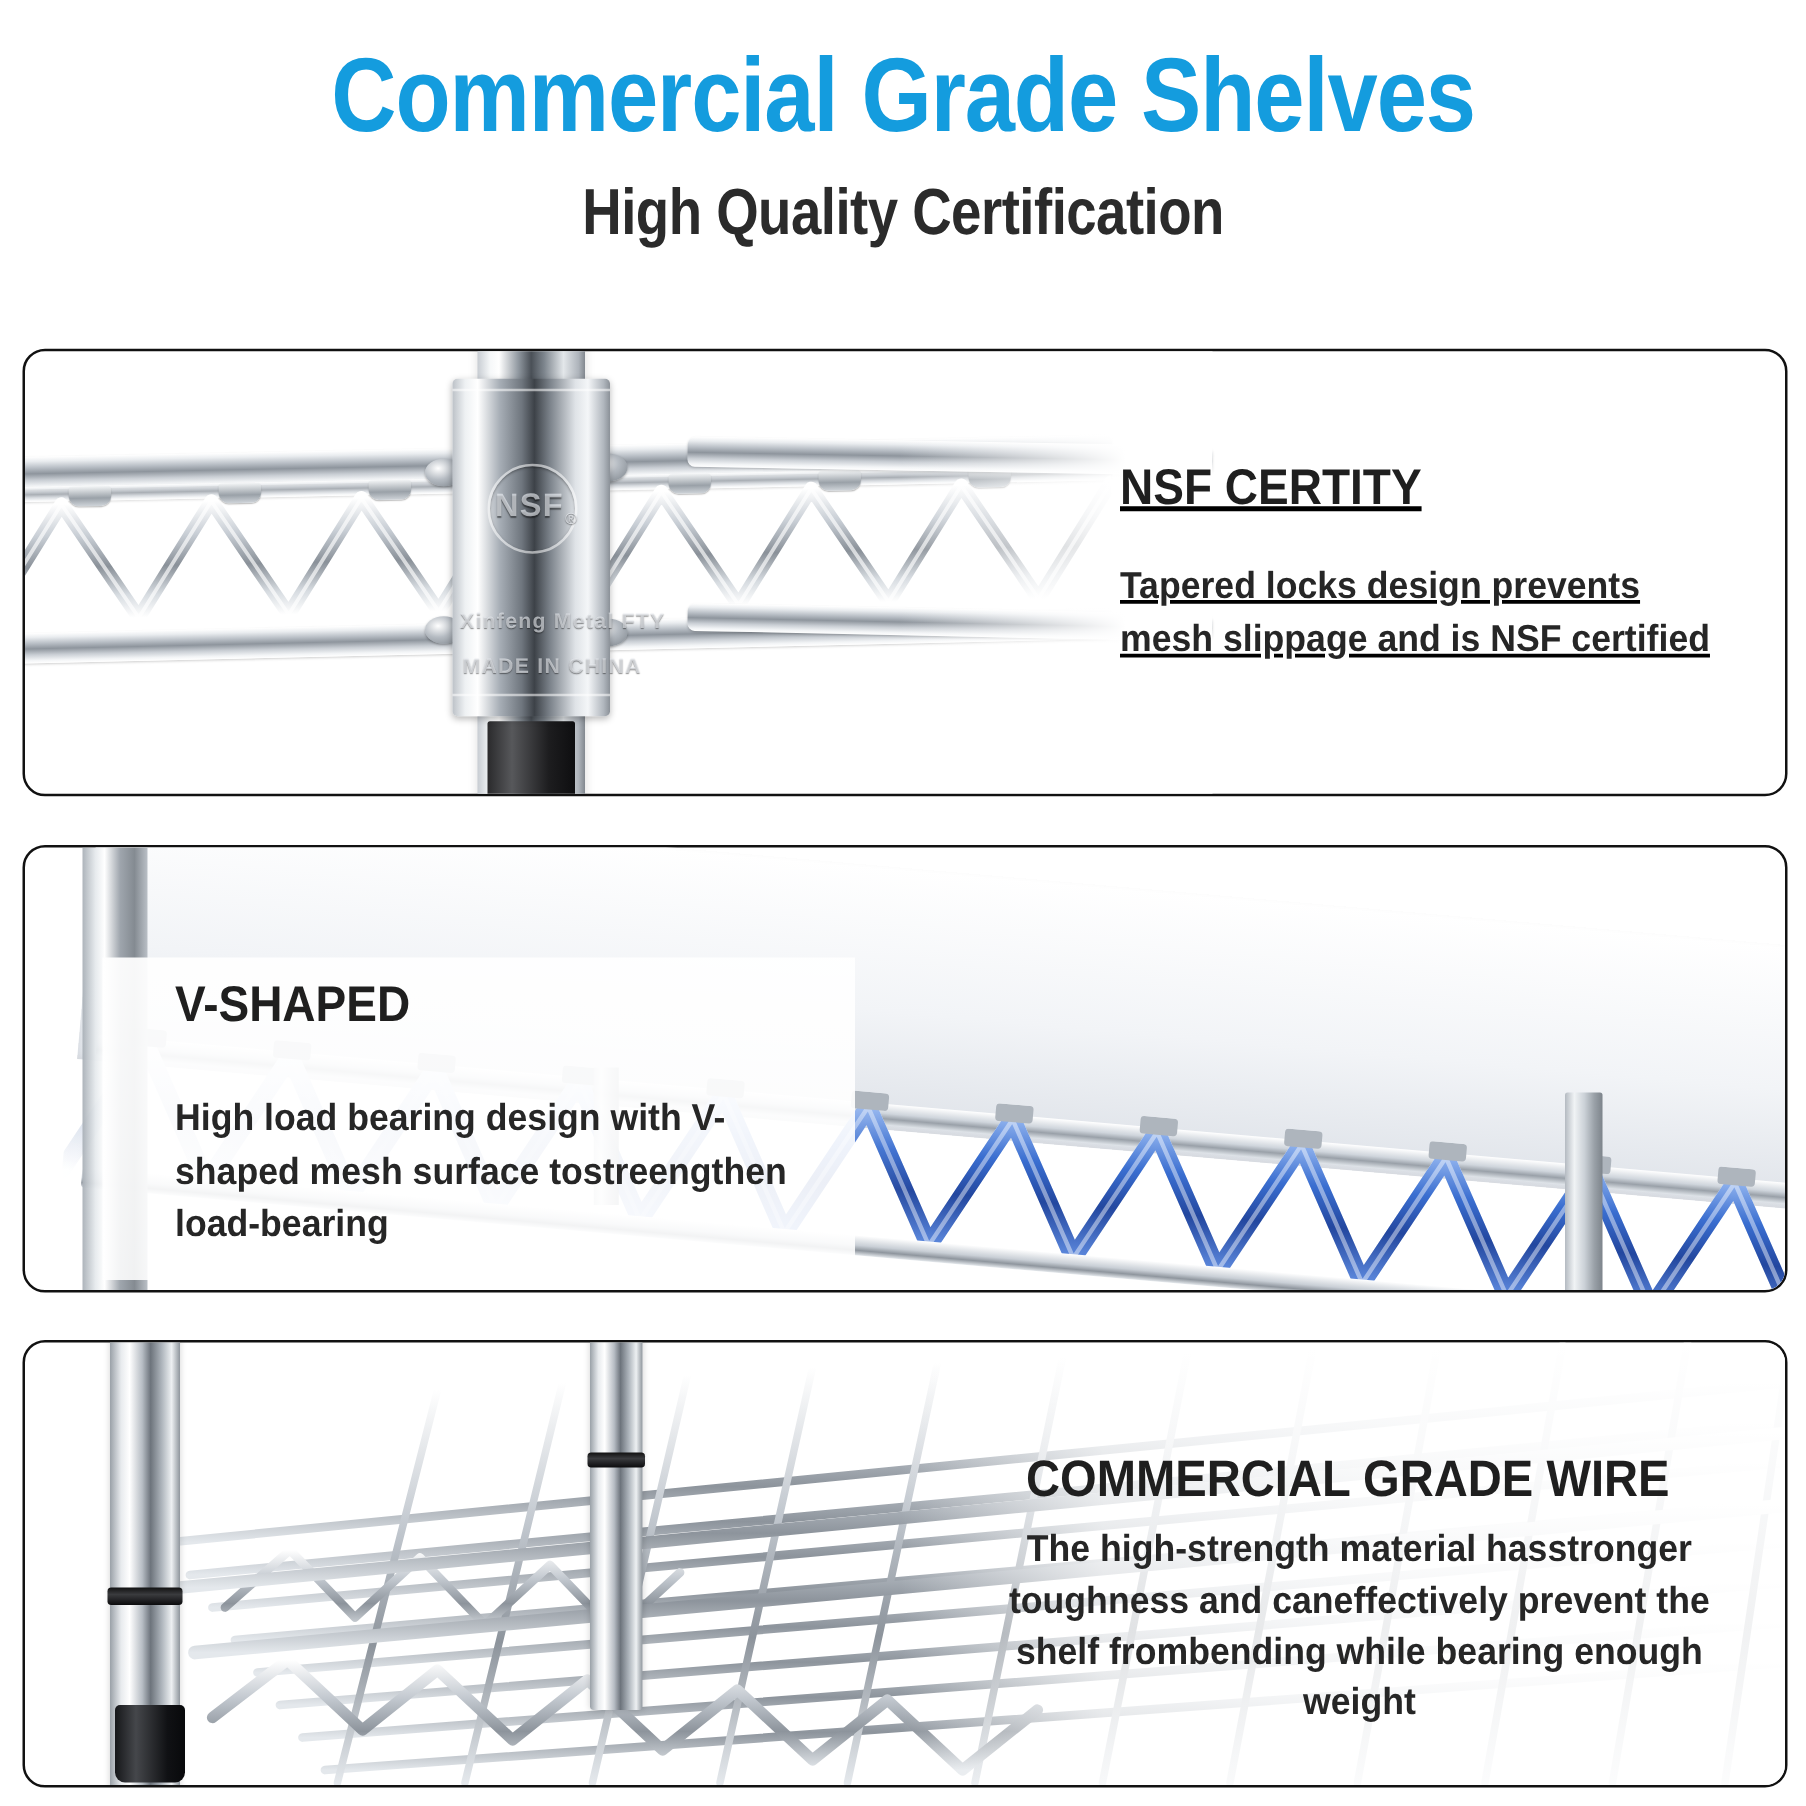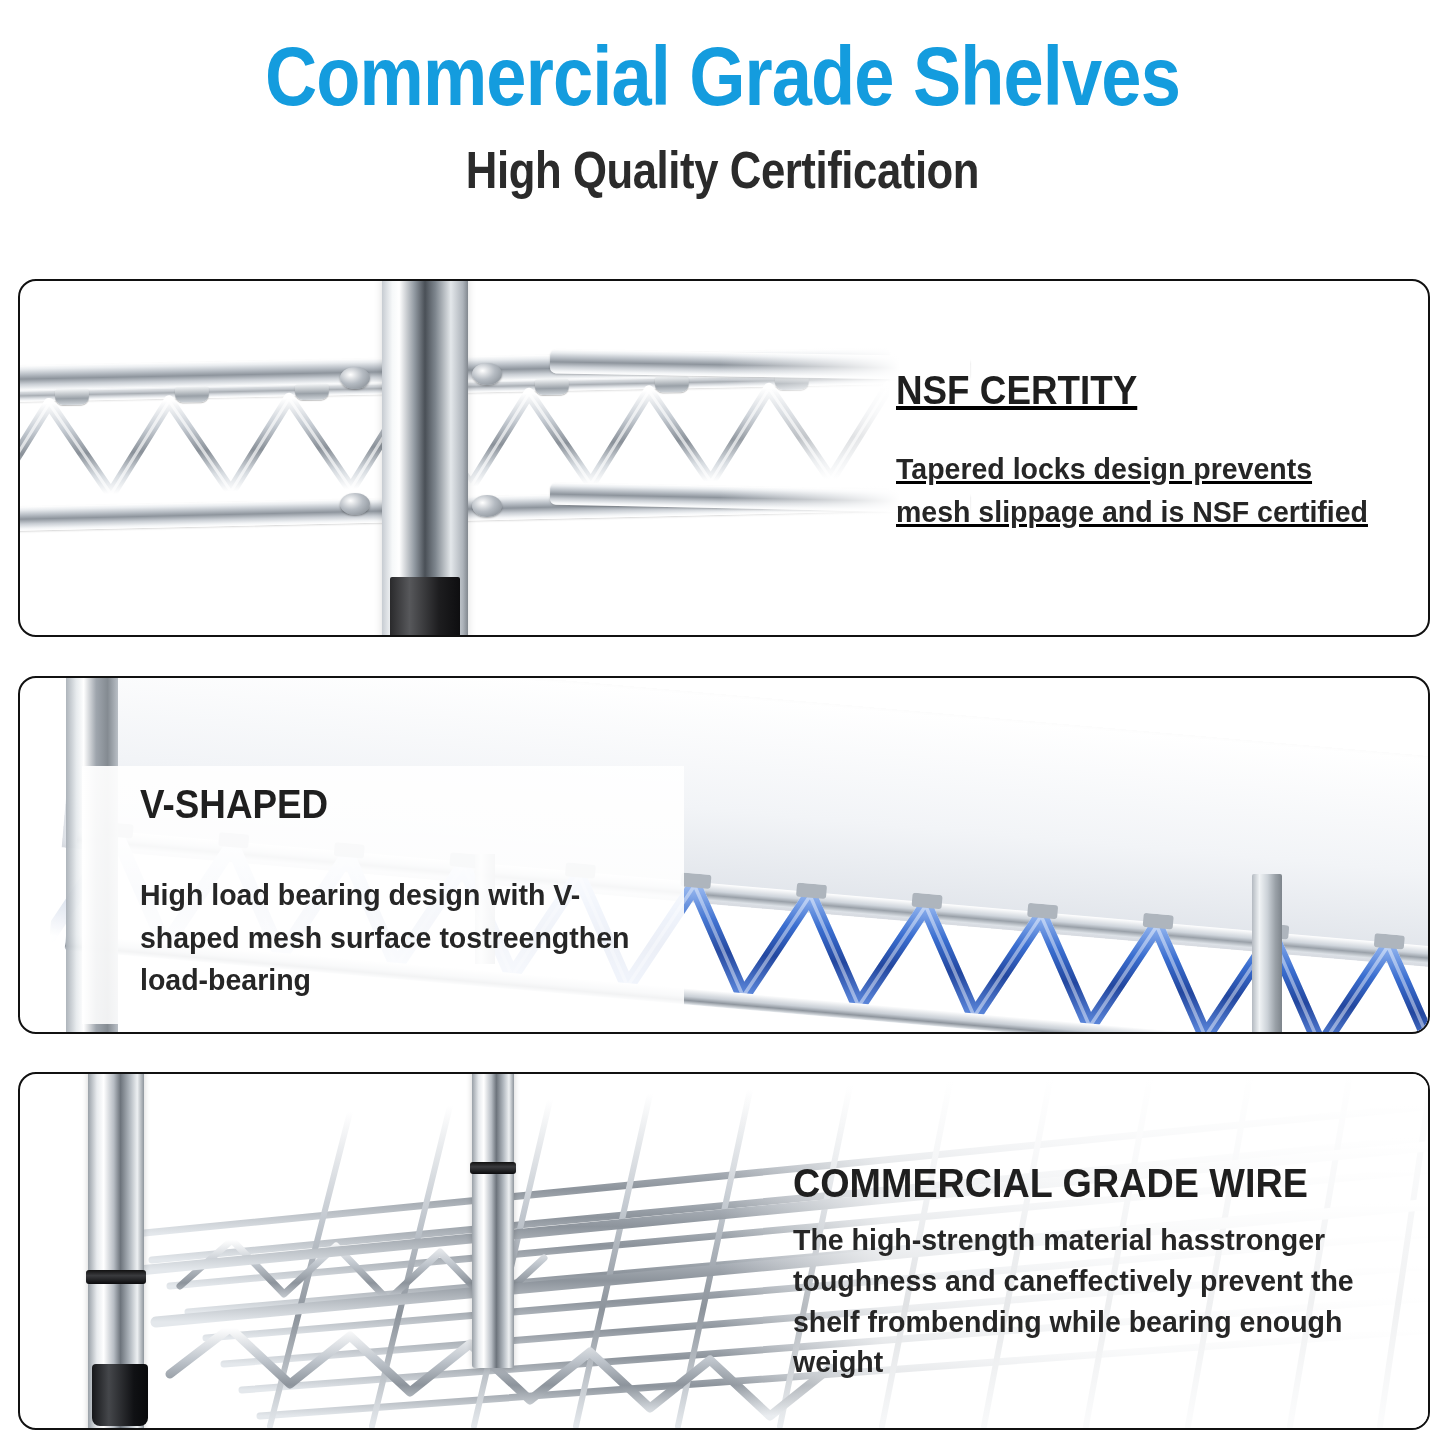--- a/index.html
+++ b/index.html
@@ -233,21 +233,21 @@
     transform:scaleX(0.95);
     transform-origin:left top;
   }
 
   #p1-text { position:absolute; left:896px; top:370px; width:520px; z-index:5;text-decoration:underline; }
   #p1-text .feature-body { margin-top:38px; }
 
   #p2-text { position:absolute; left:140px; top:784px; width:560px; z-index:5; }
   #p2-text .feature-body { margin-top:50px; }
 
-  #p3-text { position:absolute; left:793px; top:1163px; width:620px; z-index:5; }
+  #p3-text { position:absolute; left:793px; top:1163px; width:620px; z-index:5;text-align:center; }
   #p3-text .feature-heading { font-size:41px; }
   #p3-text .feature-body { margin-top:16px; font-size:30px; line-height:1.36; }
 </style>
 </head>
 <body>
 
 <div class="header">
   <div class="main-title">Commercial Grade Shelves</div>
   <div class="sub-title">High Quality Certification</div>
 </div>
@@ -286,20 +286,29 @@
     <div class="p1-rail" id="p1-rail-r2"></div>
 
     <div class="p1-post"></div>
     <div class="p1-post-black"></div>
 
     <div class="p1-weld" style="left:320px; top:86px;"></div>
     <div class="p1-weld" style="left:320px; top:212px;"></div>
     <div class="p1-weld" style="left:452px; top:82px;"></div>
     <div class="p1-weld" style="left:452px; top:214px;"></div>
 
+    <div class="p1-collar">
+      <div class="p1-collar-band" style="top:8px;"></div>
+      <div class="p1-collar-band" style="top:252px;"></div>
+      <div class="p1-nsf-ring"></div>
+      <div class="p1-emboss" id="p1-nsf-text">NSF</div>
+      <div class="p1-emboss" id="p1-reg">®</div>
+      <div class="p1-emboss" id="p1-brand">Xinfeng Metal FTY</div>
+      <div class="p1-emboss" id="p1-made">MADE IN CHINA</div>
+    </div>
 
     <div class="p1-fade"></div>
   </div>
 </div>
 
 <div id="p1-text">
   <div class="feature-heading">NSF CERTITY</div>
   <div class="feature-body">Tapered locks design prevents mesh slippage and is NSF certified</div>
 </div>
 

